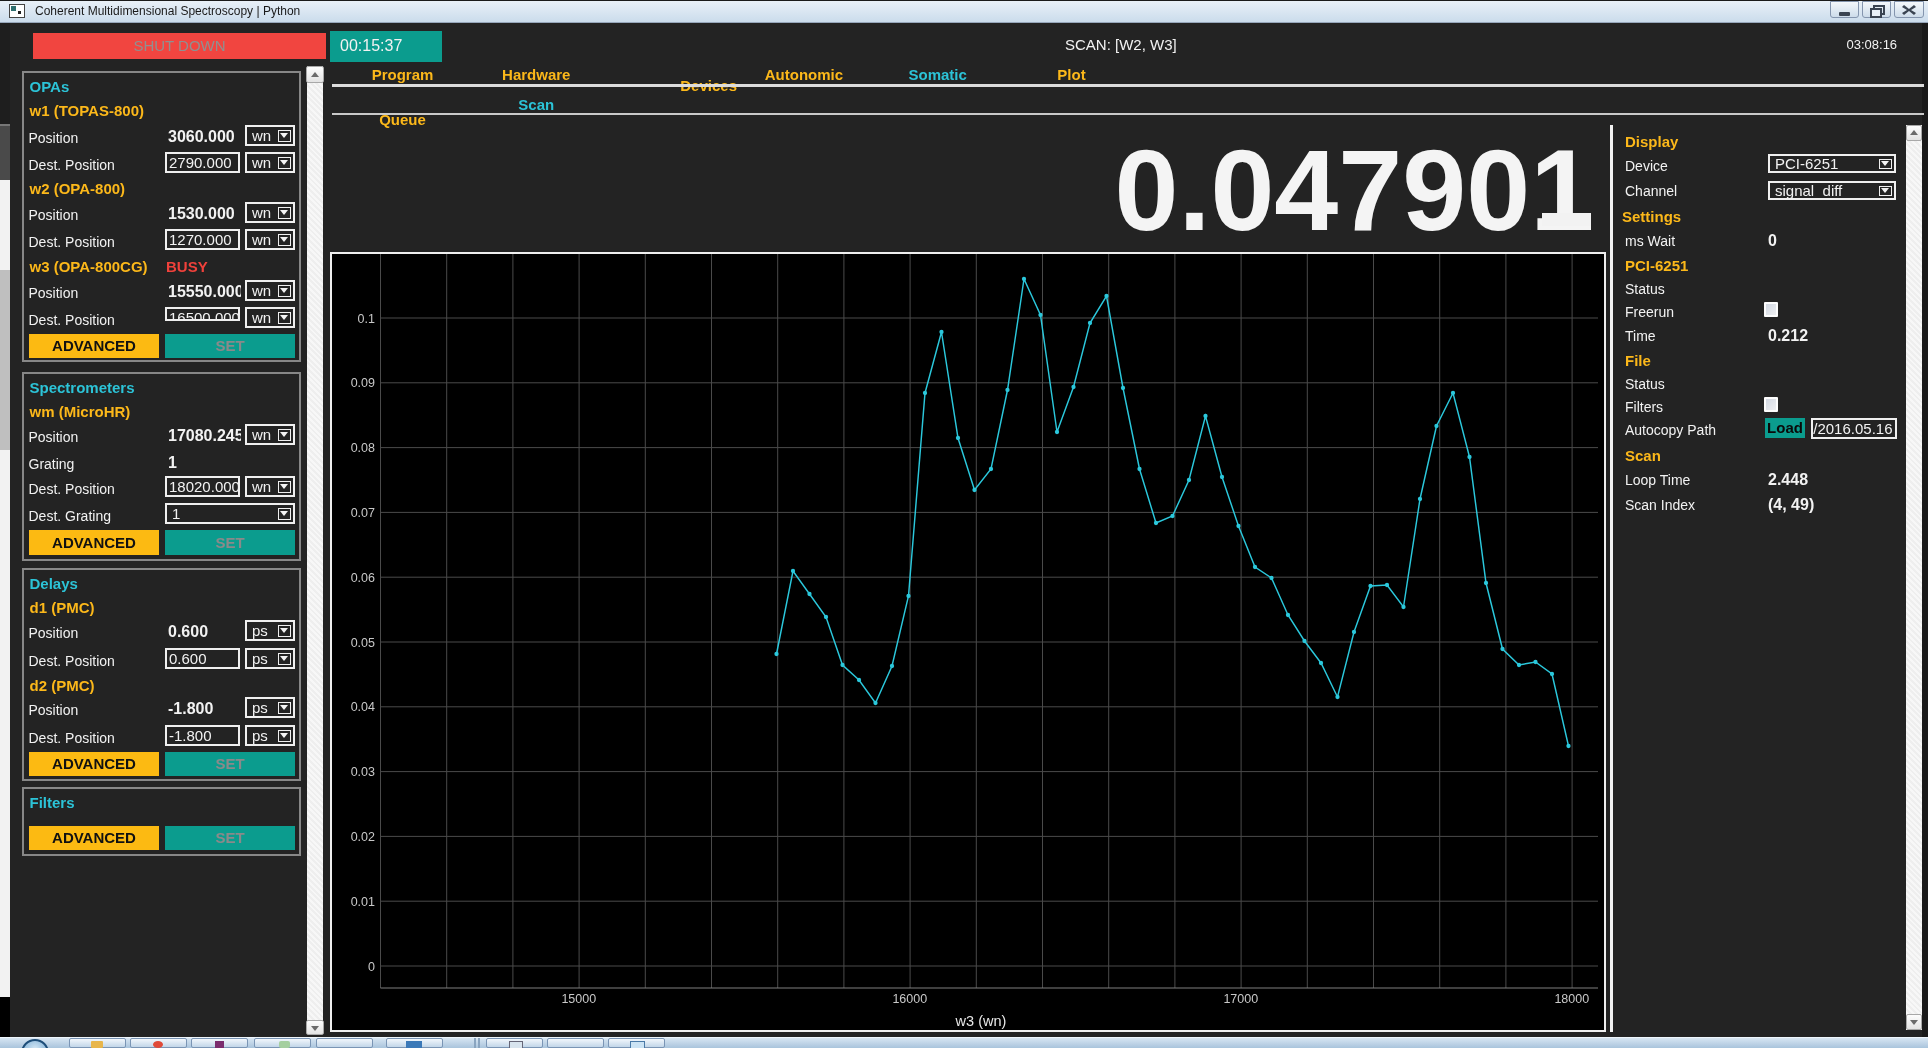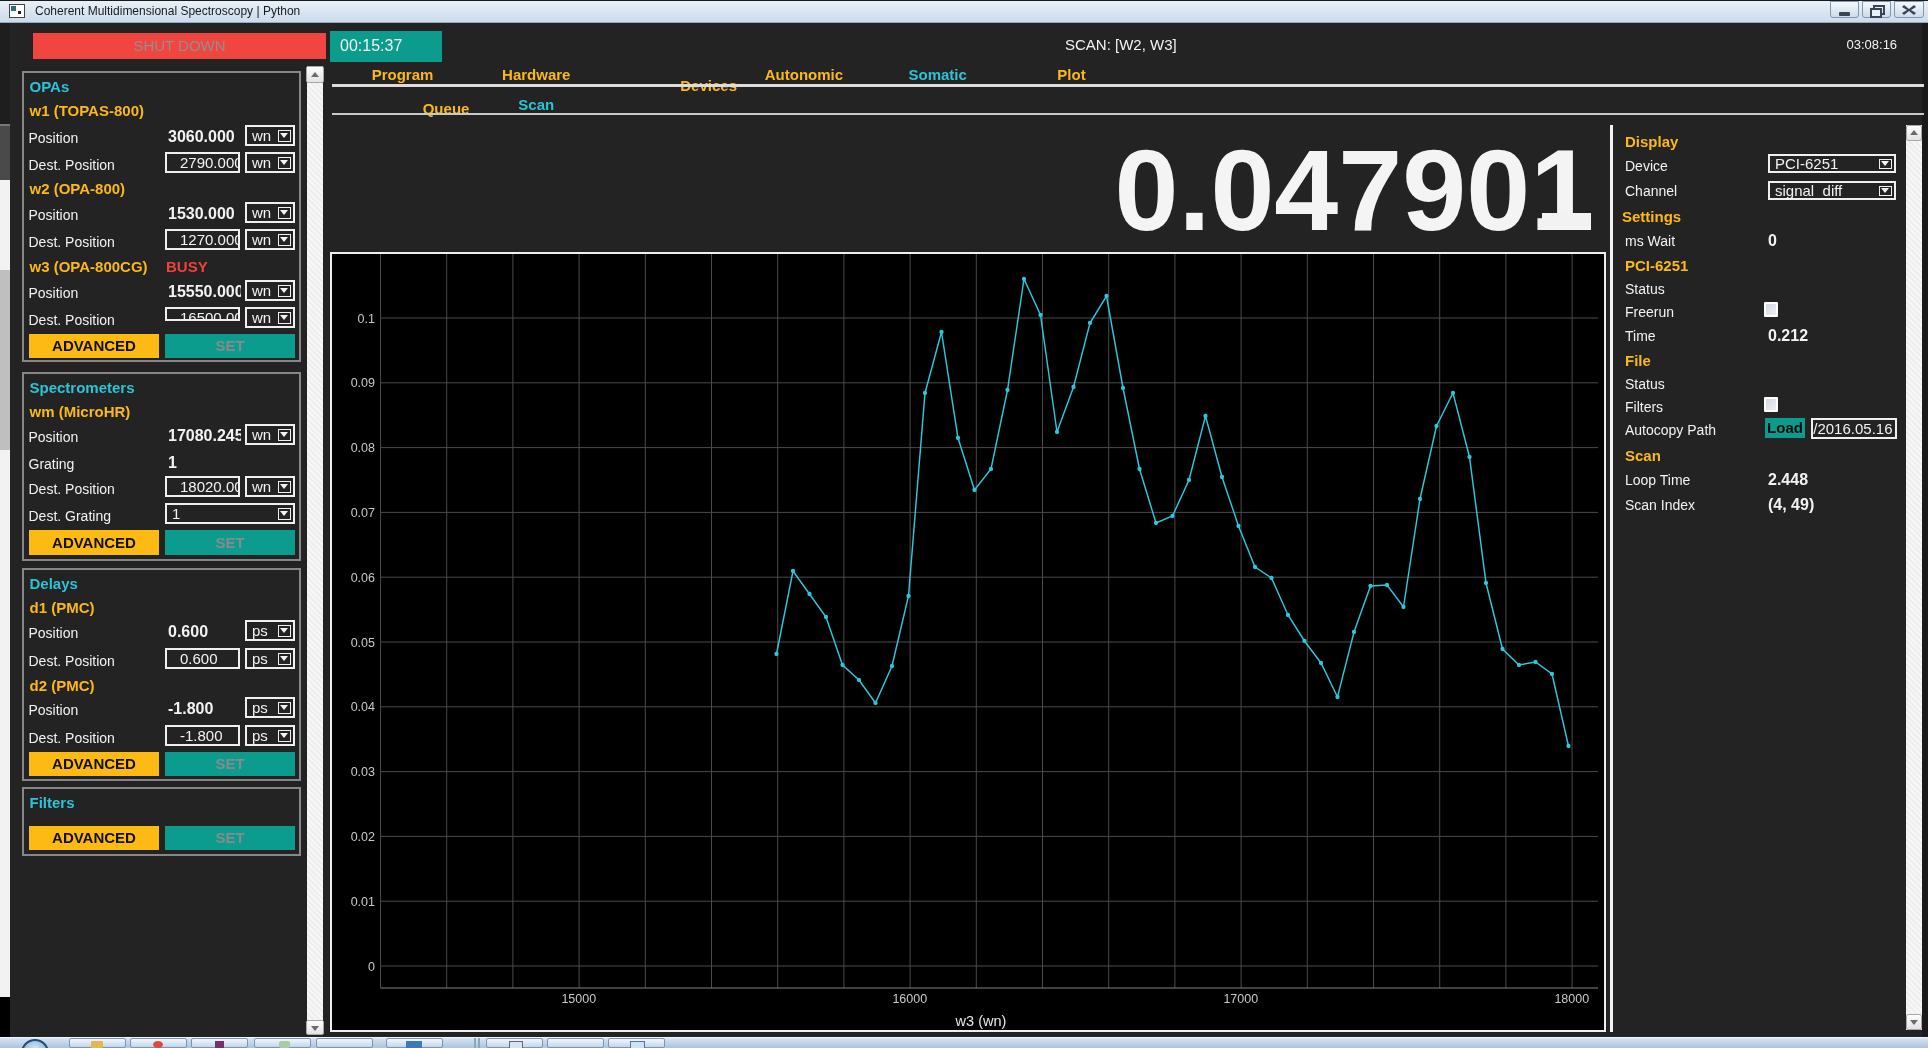--- a/index.html
+++ b/index.html
@@ -5,21 +5,21 @@
   html,body{margin:0;padding:0;width:1928px;height:1048px;background:#232323;overflow:hidden}
   body{font-family:"Liberation Sans",sans-serif;position:relative}
   .ab{position:absolute}
   .t{position:absolute;line-height:19px;font-size:14px;color:#F2F2F2;white-space:nowrap}
   .b{font-weight:normal}
   .v{position:absolute;line-height:19px;font-size:16px;font-weight:bold;color:#F2F2F2;white-space:nowrap}
   .y{color:#FCB81A}
   .c{color:#2CC3D7}
   .h{position:absolute;line-height:19px;font-size:15px;font-weight:bold;white-space:nowrap}
   .panel{position:absolute;left:22px;width:279px;border:2px solid #878787;background:#232323;box-sizing:border-box}
-  .inp{position:absolute;border:2px solid #EFEFEF;background:#232323;box-sizing:border-box;color:#F2F2F2;font-size:15px;line-height:16px;padding-left:13px;overflow:hidden;white-space:nowrap}
+  .inp{position:absolute;border:2px solid #EFEFEF;background:#232323;box-sizing:border-box;color:#F2F2F2;font-size:15px;line-height:16px;padding-left:2px;overflow:hidden;white-space:nowrap}
   .dd{position:absolute;border:2px solid #EFEFEF;background:#232323;box-sizing:border-box;color:#F2F2F2;font-size:15px;overflow:hidden}
   .ddt{position:absolute;left:5px;top:1px;line-height:16px}
   .ddb{position:absolute;right:2.5px;top:2.5px;bottom:2.5px;width:13px;border:1.5px solid #EFEFEF;box-sizing:border-box;background:#232323}
   .tri{position:absolute;left:50%;top:50%;margin-left:-4.5px;margin-top:-2.5px;width:0;height:0;border-left:4.5px solid transparent;border-right:4.5px solid transparent;border-top:5px solid #F2F2F2}
   .btnA{position:absolute;background:#FCBA12;color:#111;font-size:15px;font-weight:bold;text-align:center;box-sizing:border-box}
   .btnS{position:absolute;background:#0B9C8E;color:#8a8a8a;font-size:15px;font-weight:bold;text-align:center;box-sizing:border-box}
   .cb{position:absolute;width:14px;height:15px;background:#FDFDFD;border-radius:1px;box-sizing:border-box;padding:2px}.cb>div{width:100%;height:100%;background:linear-gradient(135deg,#D2D8E2,#EEEFF1)}
   .sbtn{position:absolute;background:linear-gradient(#FDFDFD,#E3E3E3);border:1px solid #A8A8A8;border-radius:2px;box-sizing:border-box}
   .sbtri{position:absolute;left:50%;top:50%;width:0;height:0}
 </style>
@@ -63,21 +63,21 @@
 <div class="t b" style="left:340px;top:35.5px;font-size:16px">00:15:37</div>
 <div class="t b" style="left:1065px;top:34.5px;font-size:15px">SCAN: [W2, W3]</div>
 <div class="t b" style="left:1846.5px;top:35px;font-size:13px">03:08:16</div>
 
 <div class="h y" style="left:335.6px;top:65px;width:133.8px;text-align:center">Program</div>
 <div class="h y" style="left:469.4px;top:65px;width:133.8px;text-align:center">Hardware</div>
 <div class="h y" style="left:603.2px;top:76px;width:133.8px;text-align:right">Devices</div>
 <div class="h y" style="left:737px;top:65px;width:133.8px;text-align:center">Autonomic</div>
 <div class="h c" style="left:870.8px;top:65px;width:133.8px;text-align:center">Somatic</div>
 <div class="h y" style="left:1004.6px;top:65px;width:133.8px;text-align:center">Plot</div>
-<div class="h y" style="left:335.6px;top:99px;width:133.8px;text-align:right">Queue</div>
+<div class="h y" style="left:335.6px;top:110px;width:133.8px;text-align:center">Queue</div>
 <div class="h c" style="left:469.4px;top:95px;width:133.8px;text-align:center">Scan</div>
 <div class="ab" style="left:332px;top:84px;width:1592px;height:2.5px;background:#DCDCDC"></div>
 <div class="ab" style="left:332px;top:112.5px;width:1592px;height:2.5px;background:#C9C9C9"></div>
 
 <div class="panel" style="top:71px;height:291px"></div>
 <div class="h c" style="left:29.5px;top:77px">OPAs</div>
 <div class="h y" style="left:29.5px;top:101px">w1 (TOPAS-800)</div>
 <div class="t" style="left:28.5px;top:129px">Position</div>
 <div class="v" style="left:168px;top:127px">3060.000</div>
 <div class="dd" style="left:245px;top:125px;width:50px;height:21px">

